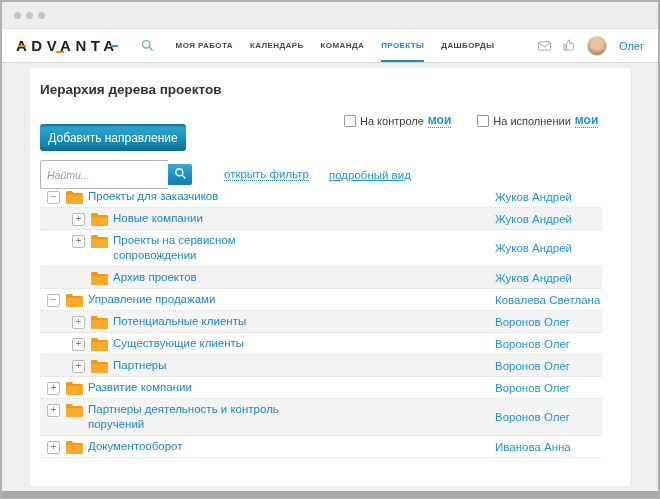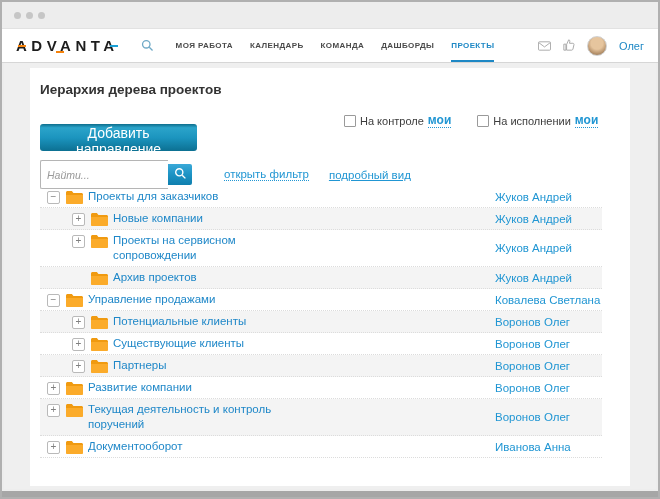--- a/index.html
+++ b/index.html
@@ -32,23 +32,23 @@
   
   .content{position:absolute;top:61px;left:2px;right:2px;bottom:8px;background:#efefef;}
   .card{position:absolute;left:26px;top:5px;width:600px;bottom:3px;background:#ffffff;}
   .page-title{position:absolute;left:10px;top:14px;font-size:13.5px;font-weight:700;color:#333;}
   .filters{position:absolute;left:314px;top:45px;display:flex;gap:26px;align-items:center;}
   .filter-group{display:flex;align-items:center;gap:4px;}
   .chk{appearance:none;-webkit-appearance:none;width:12px;height:12px;border:1px solid #9a9a9a;
        background:#fff;margin:0;border-radius:1px;}
   .filter-label{font-size:11px;color:#3c3c3c;}
   .moi-link{font-size:12px;color:#2196d3;border-bottom:1px dotted #2196d3;cursor:pointer;font-weight:bold;}
-  .add-btn{position:absolute;left:10px;top:56px;width:157px;height:27px;border:none;border-radius:3px;
+  .add-btn{position:absolute;left:10px;top:56px;width:146px;height:27px;border:none;border-radius:3px;
            background:linear-gradient(180deg,#0d6d8c 0%,#2ba4ca 14%,#1b94be 52%,#0c7092 100%);
-           color:#fff;font-size:14px;font-family:"Liberation Sans",sans-serif;cursor:pointer;}
+           color:#fff;font-size:12px;font-family:"Liberation Sans",sans-serif;cursor:pointer;}
   .search-row{position:absolute;left:10px;top:92px;display:flex;align-items:center;}
   .search-input{width:128px;height:29px;box-sizing:border-box;border:1px solid #b5b5b5;
                 border-right:none;border-radius:2px 0 0 2px;padding:0 6px;font-size:10.5px;
                 font-family:"Liberation Sans",sans-serif;color:#444;}
   .search-input::placeholder{font-style:italic;color:#999;}
   .search-btn{width:24px;height:21px;border:none;border-radius:0 2px 2px 0;cursor:pointer;
               background:linear-gradient(180deg,#3aa9d8 0%,#1d93c4 50%,#0f7fae 100%);
               display:flex;align-items:center;justify-content:center;padding:0;}
   .txt-link{font-size:11.5px;color:#2196d3;cursor:pointer;}
   .lnk-filter{margin-left:32px;border-bottom:1px dotted #2196d3;}
@@ -92,22 +92,22 @@
     <span class="nav-search">
       <svg width="13" height="13" viewBox="0 0 16 16">
           <circle cx="6.5" cy="6.5" r="4.6" fill="none" stroke="#6fa9c6" stroke-width="1.6"></circle>
           <line x1="10.2" y1="10.2" x2="14.2" y2="14.2" stroke="#6fa9c6" stroke-width="1.6"></line>
         </svg>
     </span>
     <div class="nav-items">
         <div class="nav-item">МОЯ РАБОТА</div>
         <div class="nav-item">КАЛЕНДАРЬ</div>
         <div class="nav-item">КОМАНДА</div>
+        <div class="nav-item active">ПРОЕКТЫ</div>
         <div class="nav-item">ДАШБОРДЫ</div>
-        <div class="nav-item active">ПРОЕКТЫ</div>
       </div>
     <div class="nav-right">
       <span>
         <svg width="13" height="10" viewBox="0 0 14 10">
             <rect x="0.5" y="0.5" width="13" height="9" rx="1" fill="none" stroke="#a6a6a6"></rect>
             <polyline points="1,1.5 7,6 13,1.5" fill="none" stroke="#a6a6a6"></polyline>
           </svg>
       </span>
       <span>
         <svg width="12" height="12" viewBox="0 0 14 14">
@@ -233,21 +233,21 @@
             </svg>
             <a class="tlabel">Развитие компании</a>
             <a class="owner">Воронов Олег</a>
           </div>
           <div class="trow lvl0 shaded">
             <span class="exp">+</span>
             <svg class="folder" viewBox="0 0 17 13">
               <path d="M0 1.5C0 .7.7 0 1.5 0h4.4L7.4 2h8.1c.8 0 1.5.7 1.5 1.5v8c0 .8-.7 1.5-1.5 1.5h-14C.7 13 0 12.3 0 11.5z" fill="#f09a10"></path>
               <path d="M0 4h17v7.5c0 .8-.7 1.5-1.5 1.5h-14C.7 13 0 12.3 0 11.5z" fill="#fbab2a"></path>
             </svg>
-            <a class="tlabel">Текущая деятельность и контроль поручений</a>
+            <a class="tlabel">Партнеры деятельность и контроль поручений</a>
             <a class="owner">Воронов Олег</a>
           </div>
           <div class="trow lvl0">
             <span class="exp">+</span>
             <svg class="folder" viewBox="0 0 17 13">
               <path d="M0 1.5C0 .7.7 0 1.5 0h4.4L7.4 2h8.1c.8 0 1.5.7 1.5 1.5v8c0 .8-.7 1.5-1.5 1.5h-14C.7 13 0 12.3 0 11.5z" fill="#f09a10"></path>
               <path d="M0 4h17v7.5c0 .8-.7 1.5-1.5 1.5h-14C.7 13 0 12.3 0 11.5z" fill="#fbab2a"></path>
             </svg>
             <a class="tlabel">Документооборот</a>
             <a class="owner">Иванова Анна</a>

